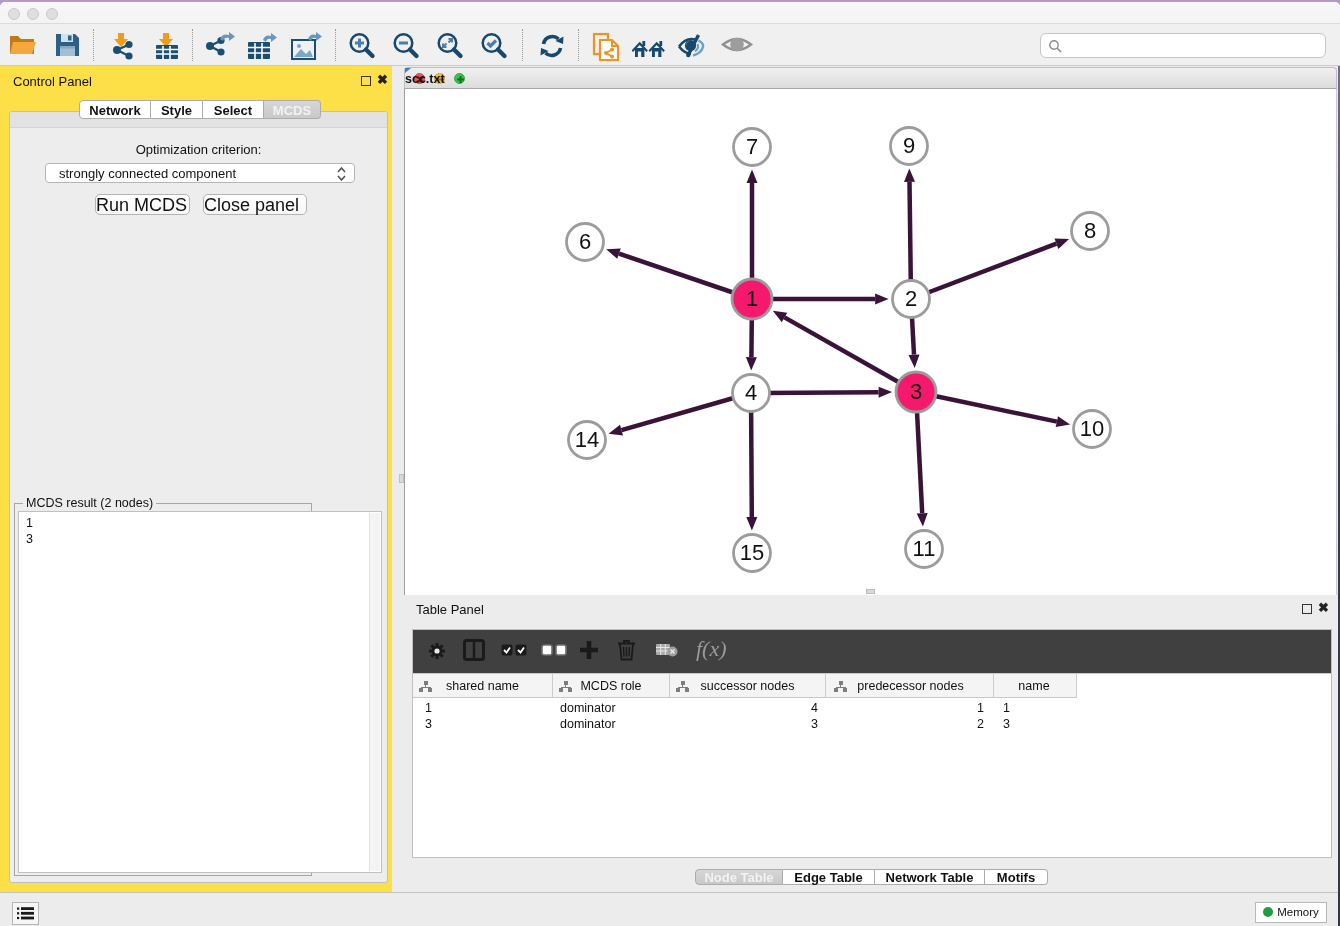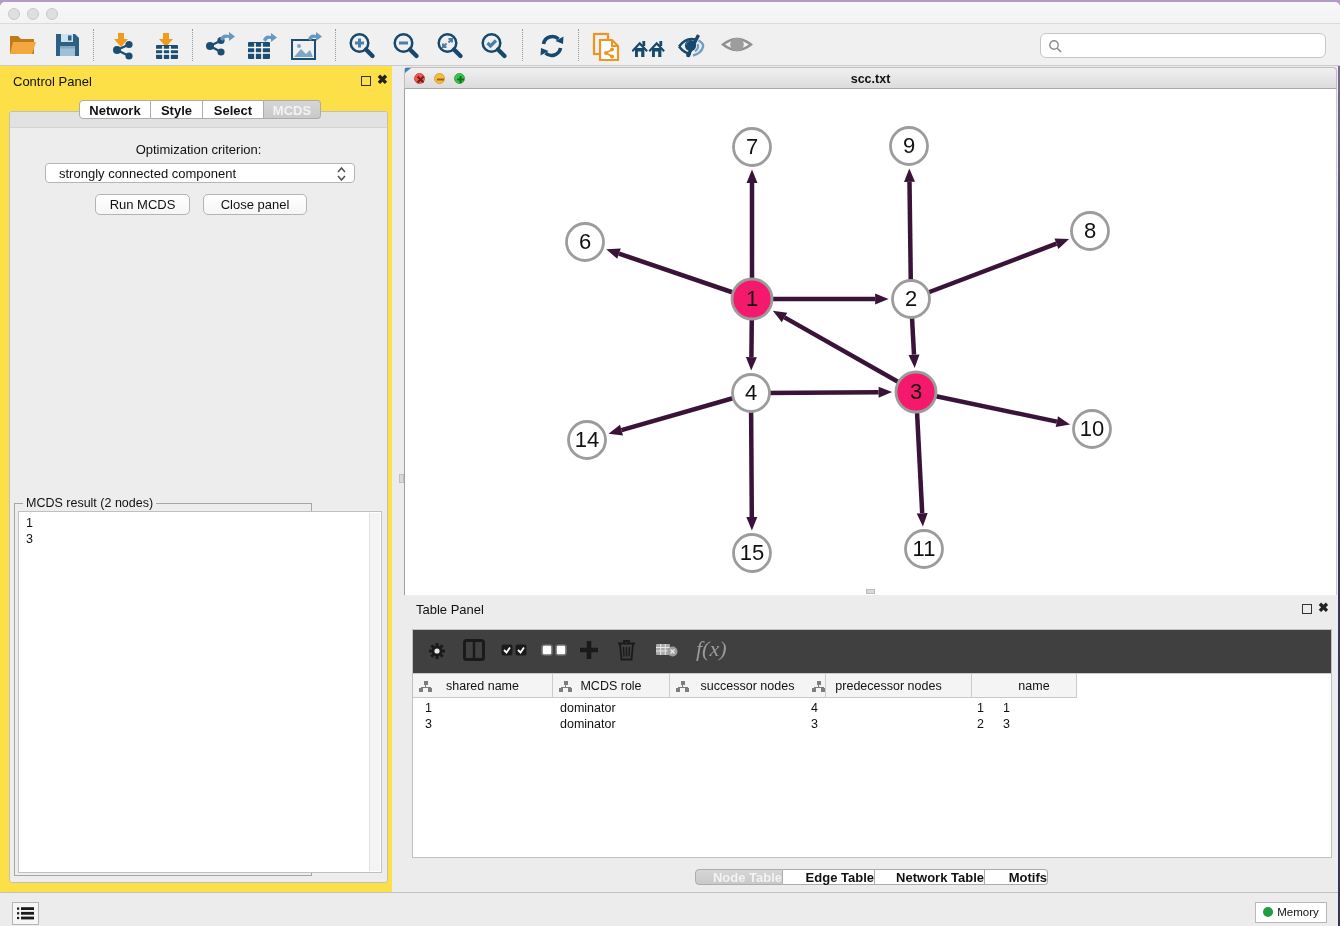--- a/index.html
+++ b/index.html
@@ -17,21 +17,21 @@
 .cphead{position:absolute;left:13px;top:8px;font-size:13px;color:#111}
 .paneicon{position:absolute;top:10px;width:10px;height:10px;border:1.5px solid #333}
 .panex{position:absolute;top:6px;font-size:13px;font-weight:bold;color:#222}
 .tabbox{position:absolute;left:9px;top:45px;width:379px;height:772px;border:1px solid #bfbfbf;background:#ededed;border-radius:3px}
 .tabstrip{position:absolute;left:0;top:0;width:377px;height:16px;background:#e2e2e2;border-bottom:1px solid #d5d5d5;border-radius:3px 3px 0 0}
 .tabs{position:absolute;display:flex;height:19px}
 .tab{height:19px;line-height:19px;background:#fff;border:1px solid #acacac;border-left:none;font-size:13px;font-weight:bold;text-align:center;color:#111;padding:0 0}
 .tab.first{border-left:1px solid #acacac;border-radius:4px 0 0 4px}
 .tab.last{border-radius:0 4px 4px 0}
 .tab.sel{background:linear-gradient(#d6d6d6,#c9c9c9);color:#f3f3f3}
-.btn{position:absolute;background:linear-gradient(#ffffff,#f6f6f6);border:1px solid #b4b4b4;border-radius:5px;font-size:13px;color:#111;text-align:center}
+.btn{position:absolute;background:linear-gradient(#ffffff,#f6f6f6);border:1px solid #b4b4b4;border-radius:5px;font-size:18px;color:#111;}
 .groupbox{position:absolute;left:4px;top:391px;width:298px;height:373px;border:1px solid #a6a6a6}
 .grouplabel{position:absolute;left:8px;top:-8px;background:#ededed;font-size:12.5px;padding:0 3px;color:#111}
 .mcdslist{position:absolute;left:3px;top:7px;width:364px;height:362px;background:#fff;border:1px solid #c0c0c0}
 
 .nwin{position:absolute;left:404px;top:65px;width:933px;height:528px}
 .ntitle{position:absolute;left:0;top:0;width:933px;height:22px;background:linear-gradient(#f0f0f0,#dcdcdc);border:1px solid #bdbdbd;border-bottom:1px solid #a9a9a9;border-radius:4px 4px 0 0}
 .ncanvas{position:absolute;left:0;top:22px;width:933px;height:506px;background:#fff;border-left:1px solid #9f9f9f;border-right:1px solid #c9c9c9}
 .dot{position:absolute;top:5px;width:11px;height:11px;border-radius:50%}
 
 .tp{position:absolute;left:404px;top:595px;width:936px;height:295px;background:#ececec}
@@ -40,21 +40,21 @@
 .thcell{position:absolute;top:0;height:24px;border-right:1px solid #cccccc;text-align:center;line-height:24px}
 .hicon{position:absolute;left:6px;top:7px;width:13px;height:11px;background:
  linear-gradient(#7d7d7d,#7d7d7d) 4.5px 0/4px 4px no-repeat,
  linear-gradient(#7d7d7d,#7d7d7d) 0 7px/4px 4px no-repeat,
  linear-gradient(#7d7d7d,#7d7d7d) 9px 7px/4px 4px no-repeat,
  linear-gradient(#7d7d7d,#7d7d7d) 6px 3px/1px 3px no-repeat,
  linear-gradient(#7d7d7d,#7d7d7d) 1.5px 5.5px/10px 1px no-repeat,
  linear-gradient(#7d7d7d,#7d7d7d) 1.5px 5.5px/1px 2px no-repeat,
  linear-gradient(#7d7d7d,#7d7d7d) 10.5px 5.5px/1px 2px no-repeat}
 .tbody{position:absolute;left:0;top:69px;width:918px;height:158px;background:#fff;font-size:12.5px;color:#111}
-.btab{height:16px;line-height:15px;background:#fff;border:1px solid #acacac;border-left:none;font-size:13px;font-weight:bold;text-align:right;color:#111}
+.btab{height:16px;line-height:15px;background:#fff;border:1px solid #acacac;border-left:none;font-size:13px;font-weight:bold;text-align:center;color:#111}
 .statusbar{position:absolute;left:0;top:890px;width:1340px;height:34px;background:#ececec;border-top:1px solid #c2c2c2}
 .membtn{position:absolute;right:13px;top:9px;width:72px;height:21px;background:#fff;border:1px solid #b9b9b9;border-radius:0;font-size:11.5px;line-height:19px;text-align:center;color:#111}
 .listbtn{position:absolute;left:12px;top:9px;width:27px;height:23px;background:#f6f6f6;border:1px solid #b5b5b5}
 </style></head>
 <body>
 <div class="win">
   <div class="titlebar">
     <div class="tl" style="left:8px"></div>
     <div class="tl" style="left:27px"></div>
     <div class="tl" style="left:46px"></div>
@@ -243,21 +243,21 @@
       <div class="dot" style="left:29px;background:#f6bd3c;border:1px solid #d6a334">
           <svg width="9" height="9" viewBox="0 0 9 9" style="position:absolute;left:0.5px;top:0.5px">
             <path d="M1 4.5 L8 4.5" stroke="#97661a" stroke-width="2"></path>
           </svg>
         </div>
       <div class="dot" style="left:49px;background:#3cc24e;border:1px solid #35a846">
           <svg width="9" height="9" viewBox="0 0 9 9" style="position:absolute;left:0.5px;top:0.5px">
             <path d="M1 4.5 L8 4.5 M4.5 1 L4.5 8" stroke="#146e21" stroke-width="2"></path>
           </svg>
         </div>
-      <div style="position:absolute;top:4px;left:0;width:100%;text-align:center;font-size:12.5px;font-weight:bold;color:#111">scc.txt</div>
+      <div style="position:absolute;top:4px;left:0;width:100%;text-align:left;font-size:12.5px;font-weight:bold;color:#111">scc.txt</div>
     </div>
     <div class="ncanvas">
       <svg width="931" height="506" viewBox="0 0 931 506" font-family="Liberation Sans, sans-serif">
       <g stroke="#3a1438" stroke-width="4.5">
       <line x1="347.0" y1="210.0" x2="347.0" y2="93.9"></line>
       <line x1="347.0" y1="210.0" x2="214.0" y2="164.6"></line>
       <line x1="347.0" y1="210.0" x2="470.1" y2="210.0"></line>
       <line x1="347.0" y1="210.0" x2="346.4" y2="268.1"></line>
       <line x1="506.0" y1="210.0" x2="504.5" y2="92.9"></line>
       <line x1="506.0" y1="210.0" x2="651.4" y2="154.7"></line>
@@ -361,21 +361,21 @@
         <circle cx="16.5" cy="7.5" r="5" fill="#9e9e9e"></circle>
         <path d="M14.5 5.5 L18.5 9.5 M18.5 5.5 L14.5 9.5" stroke="#e9e9e9" stroke-width="1.4"></path>
       </svg>
       <div style="position:absolute;left:283px;top:6px;font-family:'Liberation Serif',serif;font-style:italic;font-size:22px;color:#9b9b9b">f(x)</div>
 
       <div style="position:absolute;left:0;top:43px;width:918px;height:184px;background:#fff;border-top:1px solid #c9c9c9"></div>
       <div class="thead">
         <div class="thcell" style="left:0;width:140px"><span class="hicon"></span>shared name</div>
         <div class="thcell" style="left:140px;width:117px"><span class="hicon"></span>MCDS role</div>
         <div class="thcell" style="left:257px;width:156px"><span class="hicon"></span>successor nodes</div>
-        <div class="thcell" style="left:393px;width:166px"><span class="hicon"></span>predecessor nodes</div>
+        <div class="thcell" style="left:415px;width:166px"><span class="hicon"></span>predecessor nodes</div>
         <div class="thcell" style="left:579px;width:85px">name</div>
       </div>
       <div class="tbody">
         <div style="position:absolute;left:12px;top:2px">1</div>
         <div style="position:absolute;left:147px;top:2px">dominator</div>
         <div style="position:absolute;left:257px;top:2px;width:148px;text-align:right">4</div>
         <div style="position:absolute;left:413px;top:2px;width:158px;text-align:right">1</div>
         <div style="position:absolute;left:590px;top:2px">1</div>
         <div style="position:absolute;left:12px;top:18px">3</div>
         <div style="position:absolute;left:147px;top:18px">dominator</div>

